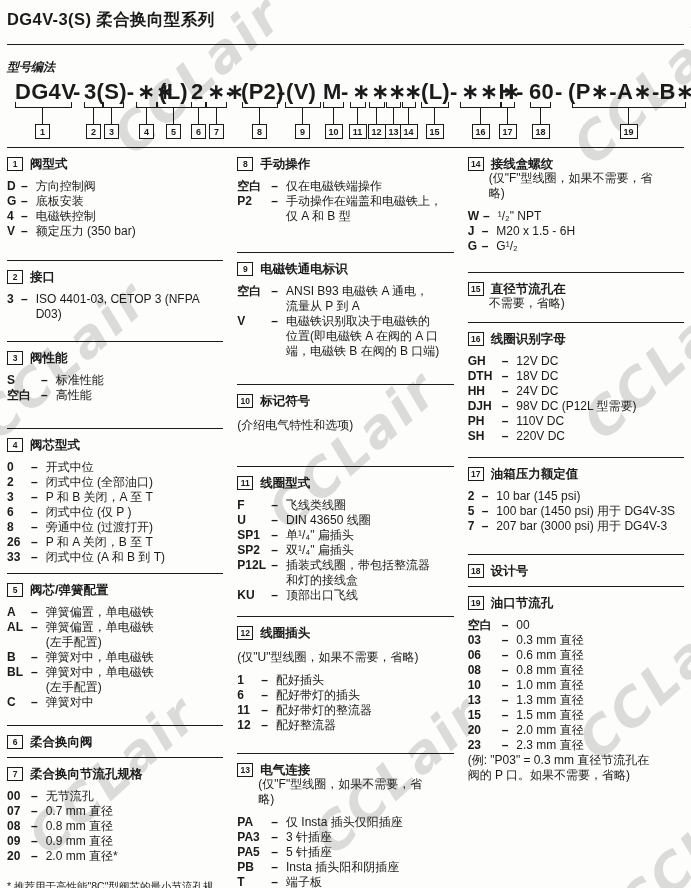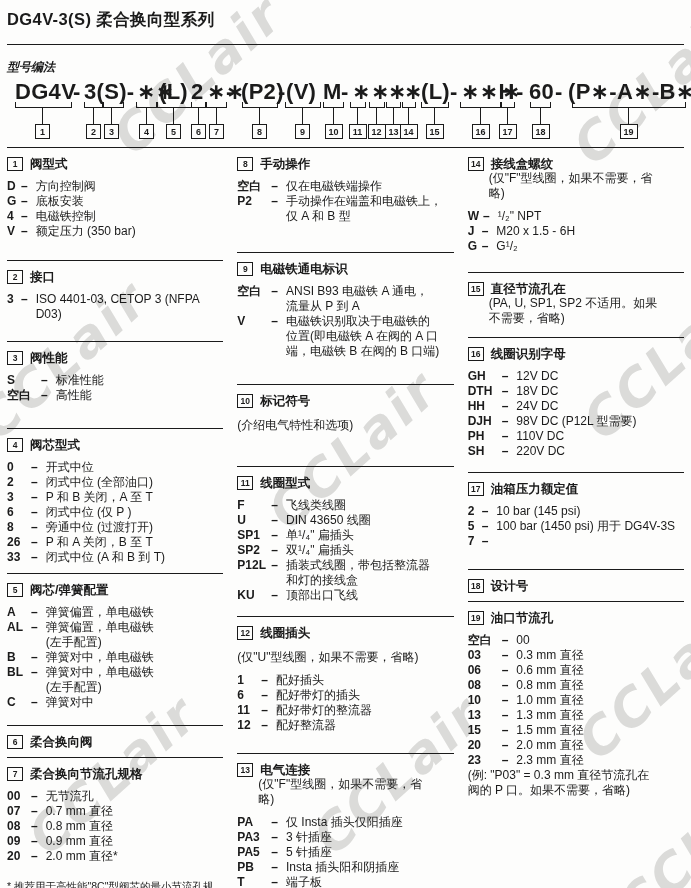--- a/index.html
+++ b/index.html
@@ -618,21 +618,20 @@
                   <div>G¹/₂</div>
                 </span>
               </div>
             </div>
           </section>
           <section class="sec w1" id="sec-15">
             <div class="sec-head">
               <span class="head-numbox">15</span>
               <span>直径节流孔在</span>
             </div>
-            <div class="note indent">(PA, U, SP1, SP2 不适用。如果</div>
             <div class="note indent">不需要，省略)</div>
           </section>
           <section class="sec w3" id="sec-16">
             <div class="sec-head">
               <span class="head-numbox">16</span>
               <span>线圈识别字母</span>
             </div>
             <div class="items">
               <div class="item">
                 <span class="icode">GH</span>
@@ -694,20 +693,23 @@
               <div class="item">
                 <span class="icode">5</span>
                 <span class="dash">–</span>
                 <span class="idesc">
                   <div>100 bar (1450 psi) 用于 DG4V-3S</div>
                 </span>
               </div>
               <div class="item">
                 <span class="icode">7</span>
                 <span class="dash">–</span>
+                <span class="idesc">
+                  <div>207 bar (3000 psi) 用于 DG4V-3</div>
+                </span>
               </div>
             </div>
           </section>
           <section class="sec w1" id="sec-18">
             <div class="sec-head">
               <span class="head-numbox">18</span>
               <span>设计号</span>
             </div>
           </section>
           <section class="sec w3" id="sec-19">

